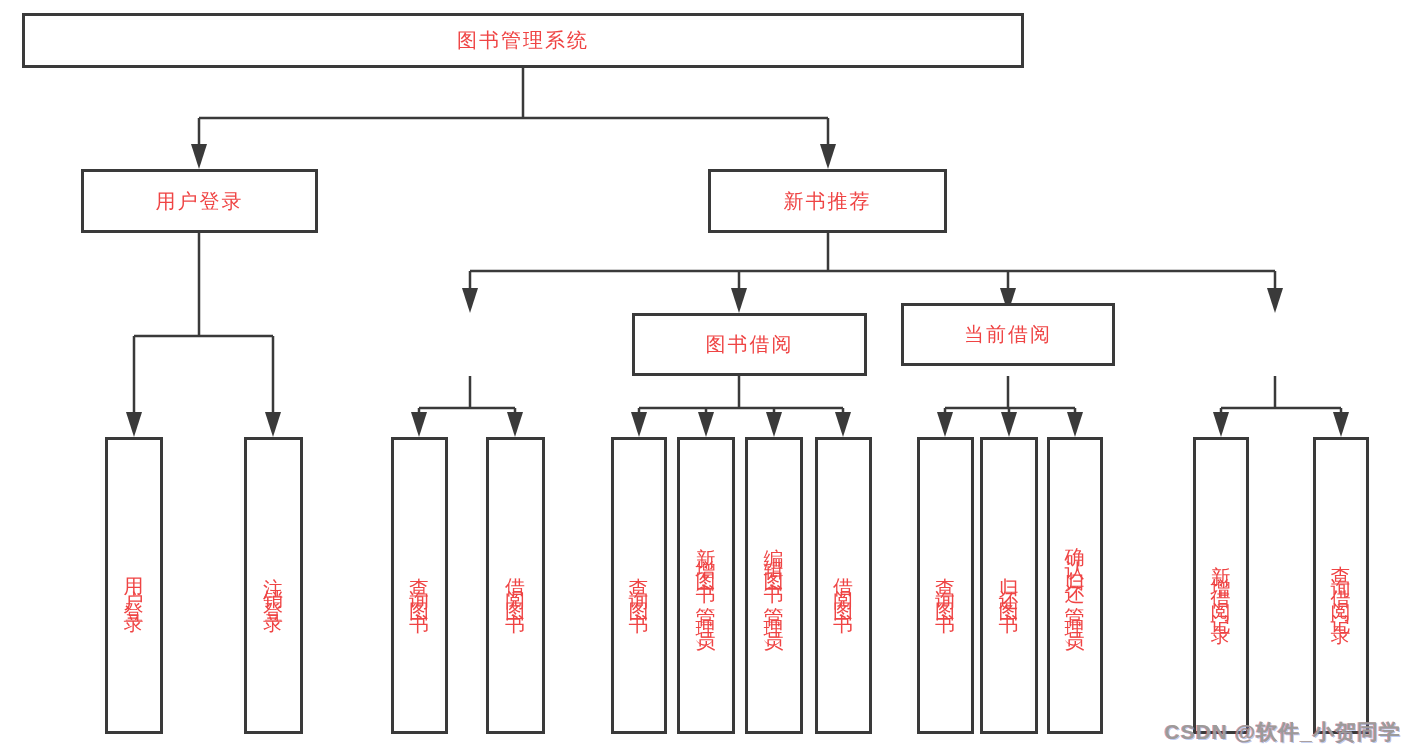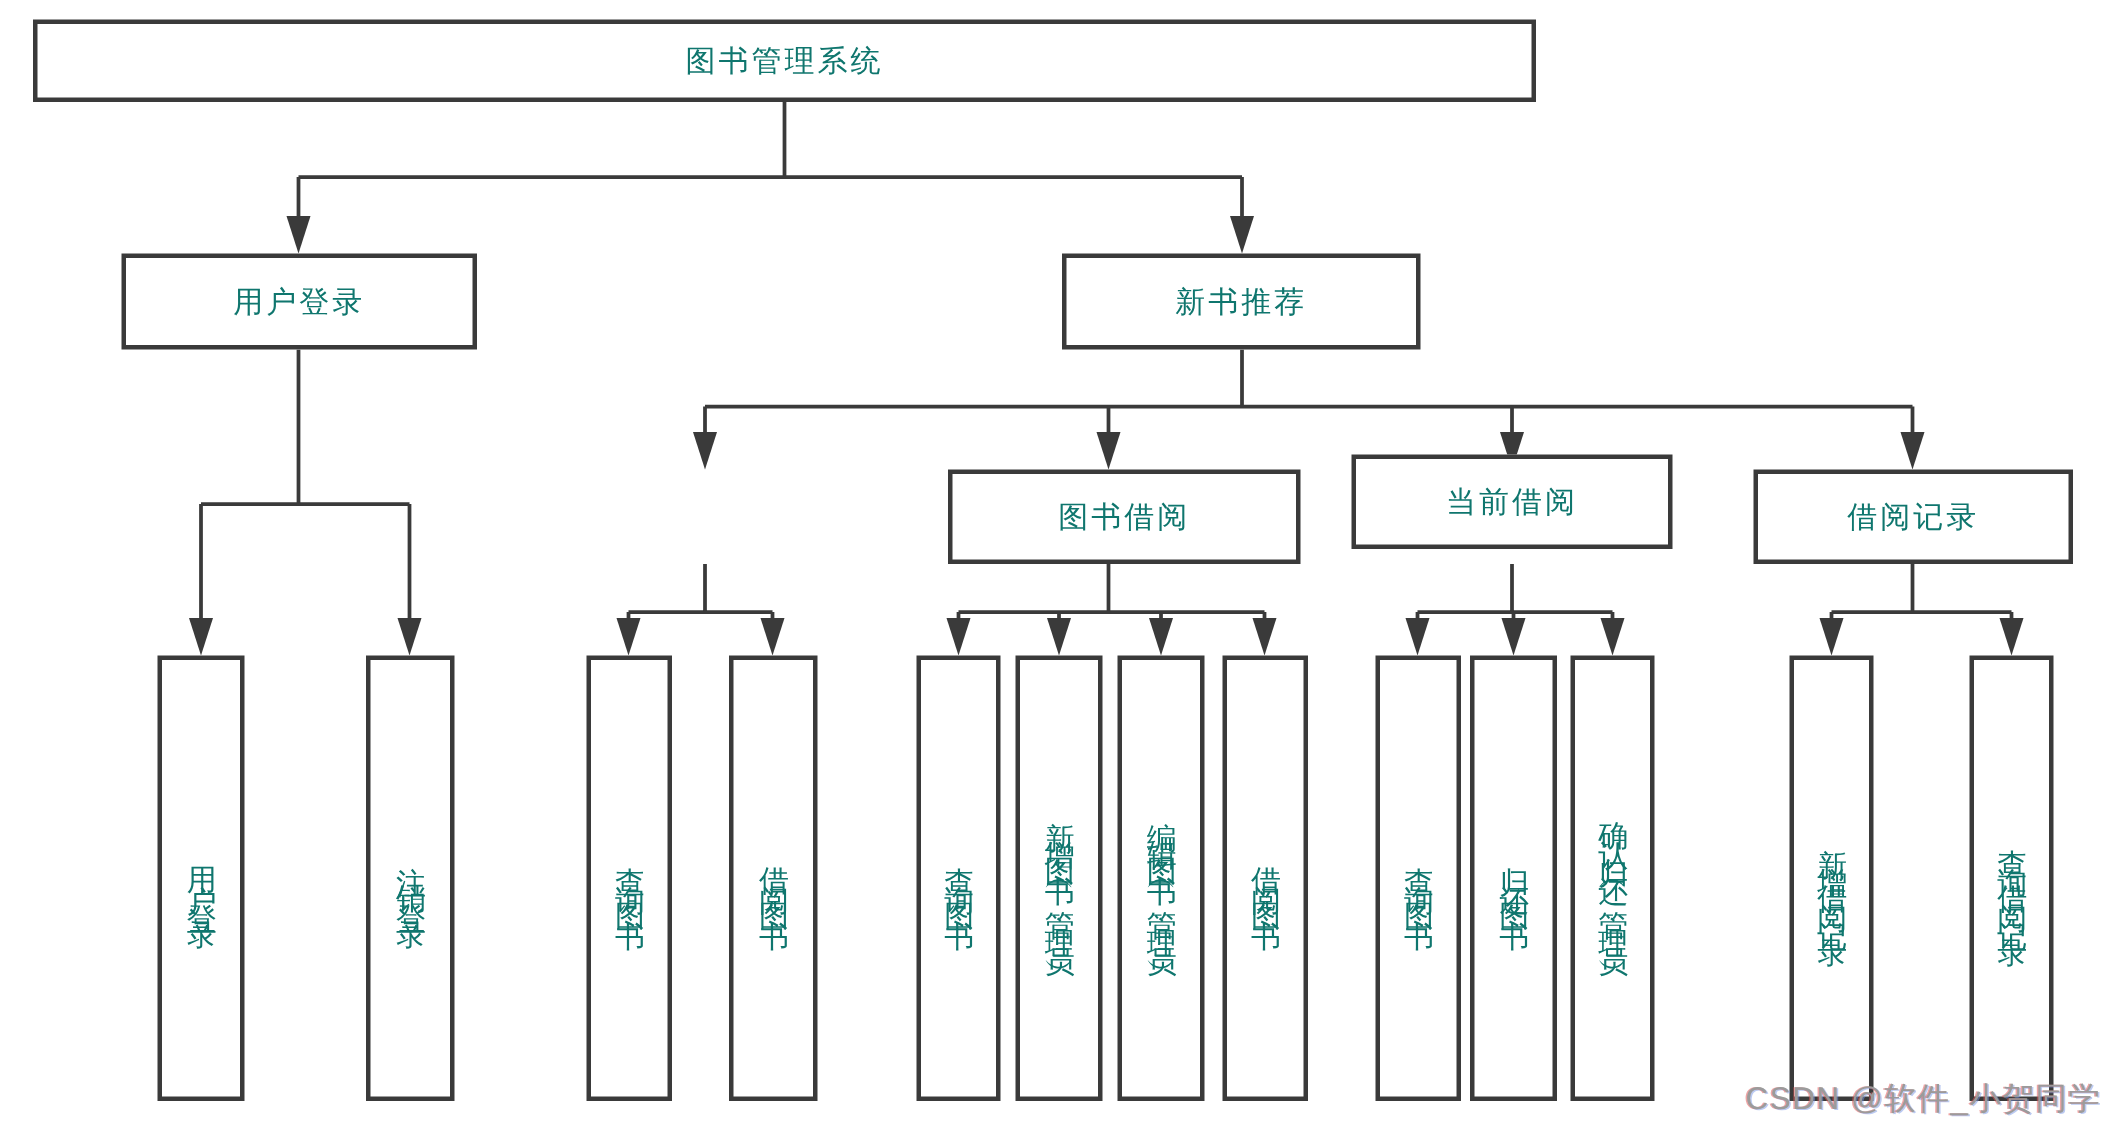--- a/index.html
+++ b/index.html
@@ -13,21 +13,21 @@
   .stage{position:absolute;inset:0;}
   svg.wires{position:absolute;left:0;top:0;}
   .box{
     position:absolute;
     box-sizing:border-box;
     background:#ffffff;
     border:3px solid #3a3a3a;
     display:flex;
     align-items:center;
     justify-content:center;
-    color:#0f766e;
+    color:#ef4444;
     font-size:20px;
     z-index:2;
   }
   .box.h span{
     letter-spacing:2px;
     white-space:nowrap;
   }
   .box.v span{
     writing-mode:vertical-rl;
     text-orientation:mixed;
@@ -38,20 +38,21 @@
   .watermark{
     position:absolute;
     right:4px;
     bottom:1px;
     font-size:21px;
     letter-spacing:1px;
     color:#9b9b9b;
     text-shadow:-1px 0 0 rgba(222,90,90,0.55), 1px 1px 0 rgba(120,150,230,0.5);
     z-index:3;
     white-space:nowrap;
+    font-weight:bold;
   }
 </style>
 </head>
 <body>
 
 <div class="stage">
 
   <svg class="wires" width="1405" height="747" viewBox="0 0 1405 747">
     <g stroke="#3a3a3a" stroke-width="2.5" fill="none">
 
@@ -102,23 +103,20 @@
   <div class="box h" style="left:708px;top:169px;width:239px;height:64px">
     <span>新书推荐</span>
   </div>
 
   <div class="box h" style="left:632px;top:313px;width:235px;height:63px">
     <span>图书借阅</span>
   </div>
   <div class="box h" style="left:901px;top:303px;width:214px;height:63px">
     <span>当前借阅</span>
   </div>
-  <div class="box h" style="left:1169px;top:313px;width:213px;height:63px">
-    <span>借阅记录</span>
-  </div>
 
   <div class="box v" style="left:105px;top:437px;width:58px;height:297px">
     <span>用户登录</span>
   </div>
   <div class="box v" style="left:244px;top:437px;width:59px;height:297px">
     <span>注销登录</span>
   </div>
 
   <div class="box v" style="left:391px;top:437px;width:57px;height:297px">
     <span>查询图书</span>

